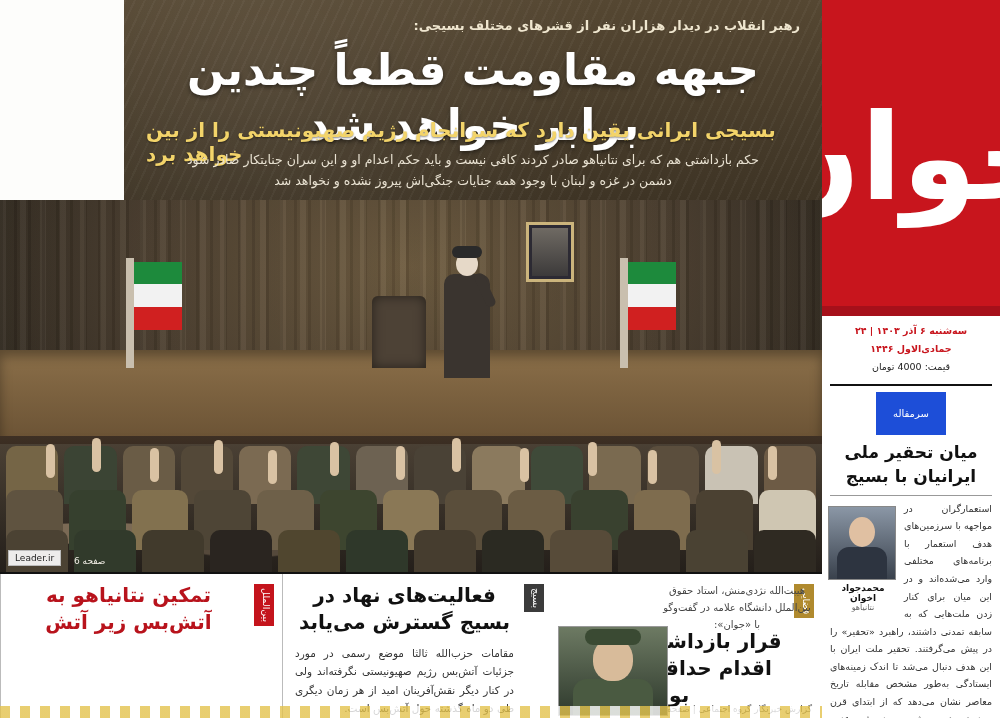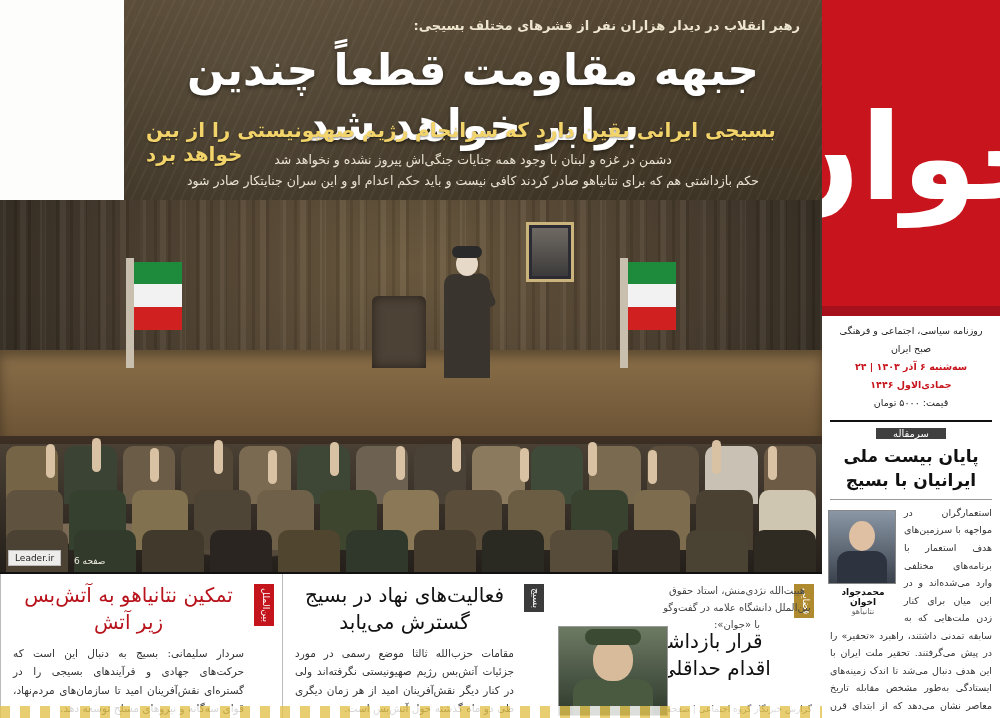--- a/index.html
+++ b/index.html
@@ -131,21 +131,21 @@
   .c3{width:270px;}
   .rubric{
     position:absolute;top:10px;width:16px;padding:4px 2px;
     color:#fff;font-size:9.5px;text-align:center;writing-mode:vertical-rl;
     letter-spacing:1px;
   }
   .rubric.red{background:#c4141c;right:8px;}
   .rubric.dark{background:#3b3b3b;right:8px;}
   .rubric.gold{background:#b08a2e;right:8px;}
   .strip-title{
-    margin:0 28px 0 2px;text-align:center;font-size:20px;font-weight:normal;line-height:1.35;color:#111;
+    margin:0 28px 0 2px;text-align:center;font-size:20px;font-weight:bold;line-height:1.35;color:#111;
   }
   .c1 .strip-title{color:#b8131c;}
   .strip-text{
     margin:8px 28px 0 2px;text-align:justify;font-size:10.5px;line-height:1.75;color:#333;
   }
   .mugshot{
     position:absolute;left:6px;bottom:4px;width:108px;height:88px;
     background:linear-gradient(#6d7a63,#2f3a2d);border:1px solid #999;overflow:hidden;
   }
   .mug-head{position:absolute;left:34px;top:10px;width:40px;height:44px;border-radius:50% 50% 45% 45%;background:#d8bb9a;}
@@ -172,22 +172,22 @@
   .masthead-band{
     position:absolute;left:0;bottom:0;width:178px;height:10px;background:#a6101a;
   }
   .paper-meta{
     padding:6px 8px 4px 8px;text-align:center;font-size:9.5px;line-height:1.9;color:#222;
   }
   .paper-meta .line-red{color:#c8151d;font-weight:bold;}
   .rule{height:2px;background:#111;margin:4px 8px;}
   .rule.thin{height:1px;background:#999;}
   .col-tag{
-    margin:6px auto 4px auto;width:70px;background:#404040;color:#fff;
-    font-size:10px;text-align:center;padding:0 0;
+    margin:6px auto 4px auto;width:70px;background:#1d4ed8;color:#fff;
+    font-size:10px;text-align:center;padding:16px 0;
   }
   .col-title{
     padding:2px 10px;text-align:center;font-size:17px;font-weight:bold;line-height:1.4;color:#111;
   }
   .author-card{
     float:left;margin:6px 8px 4px 8px;width:66px;text-align:center;
   }
   .author-photo{
     width:66px;height:72px;background:linear-gradient(#8b97a6,#39414c);border:1px solid #888;position:relative;overflow:hidden;
   }
@@ -210,22 +210,22 @@
 
 <div class="page">
 
   <div class="main-col">
 
     <div class="lead-block">
       <div class="kicker">رهبر انقلاب در دیدار هزاران نفر از قشرهای مختلف بسیجی:</div>
       <div class="headline">جبهه مقاومت قطعاً چندین برابر خواهد شد</div>
       <div class="subhead">بسیجی ایرانی یقین دارد که سرانجام رژیم صهیونیستی را از بین خواهد برد</div>
       <div class="lead-lines">
+        <div>حکم بازداشتی هم که برای نتانیاهو صادر کردند کافی نیست و باید حکم اعدام او و این سران جنایتکار صادر شود</div>
         <div>دشمن در غزه و لبنان با وجود همه جنایات جنگی‌اش پیروز نشده و نخواهد شد</div>
-        <div>حکم بازداشتی هم که برای نتانیاهو صادر کردند کافی نیست و باید حکم اعدام او و این سران جنایتکار صادر شود</div>
       </div>
     </div>
 
     <div class="photo">
       <div class="hall"></div>
       <div class="hall-arcs"></div>
       <div class="curtain"></div>
       <div class="stage"></div>
       <div class="stage-floor"></div>
 
@@ -314,21 +314,20 @@
 
       <div class="photo-credit">Leader.ir</div>
       <div class="photo-page">صفحه 6</div>
     </div>
 
     <div class="strip">
 
       <div class="strip-col c1">
         <div class="rubric red">بین‌الملل</div>
         <div class="strip-title">تمکین نتانیاهو به آتش‌بس زیر آتش</div>
-        <div class="strip-text">سردار سلیمانی: بسیج به دنبال این است که حرکت‌های جهادی و فرآیندهای بسیجی را در گستره‌ای نقش‌آفرینان امید تا سازمان‌های مردم‌نهاد، قوای سه‌گانه و نیروهای مسلح توسعه دهد.</div>
 
       </div>
 
       <div class="strip-col c2">
         <div class="rubric dark">بسیج</div>
         <div class="strip-title">فعالیت‌های نهاد در بسیج گسترش می‌یابد</div>
         <div class="strip-text">مقامات حزب‌الله ثالثا موضع رسمی در مورد جزئیات آتش‌بس رژیم صهیونیستی نگرفته‌اند ولی در کنار دیگر نقش‌آفرینان امید از هر زمان دیگری طی دو ماه گذشته حول آتش‌بس است.</div>
 
       </div>
 
@@ -350,29 +349,28 @@
   </div>
 
   <div class="right-col">
 
     <div class="masthead">
       <div class="logo">جوان</div>
       <div class="masthead-band"></div>
     </div>
 
     <div class="paper-meta">
-      <div>روزنامه سیاسی، اجتماعی و فرهنگی صبح ایران</div>
       <div class="line-red">سه‌شنبه ۶ آذر ۱۴۰۳ | ۲۴ جمادی‌الاول ۱۴۴۶</div>
-      <div>قیمت: ۵۰۰۰ تومان</div>
+      <div>قیمت: 4000 تومان</div>
     </div>
 
     <div class="rule"></div>
 
     <div class="col-tag">سرمقاله</div>
-    <div class="col-title">پایان بیست ملی ایرانیان با بسیج</div>
+    <div class="col-title">میان تحقیر ملی ایرانیان با بسیج</div>
     <div class="rule thin"></div>
 
     <div class="author-card">
       <div class="author-photo">
         <div class="a-body"></div>
           <div class="a-head"></div>
       </div>
       <div class="author-name">محمدجواد اخوان</div>
       <div class="author-role">نتانیاهو</div>
     </div>

